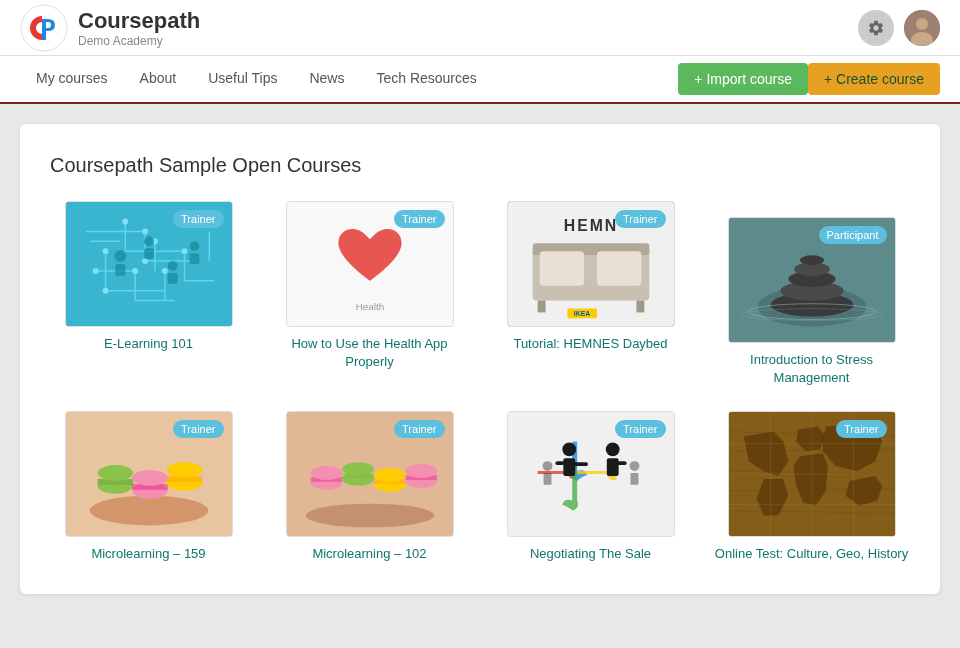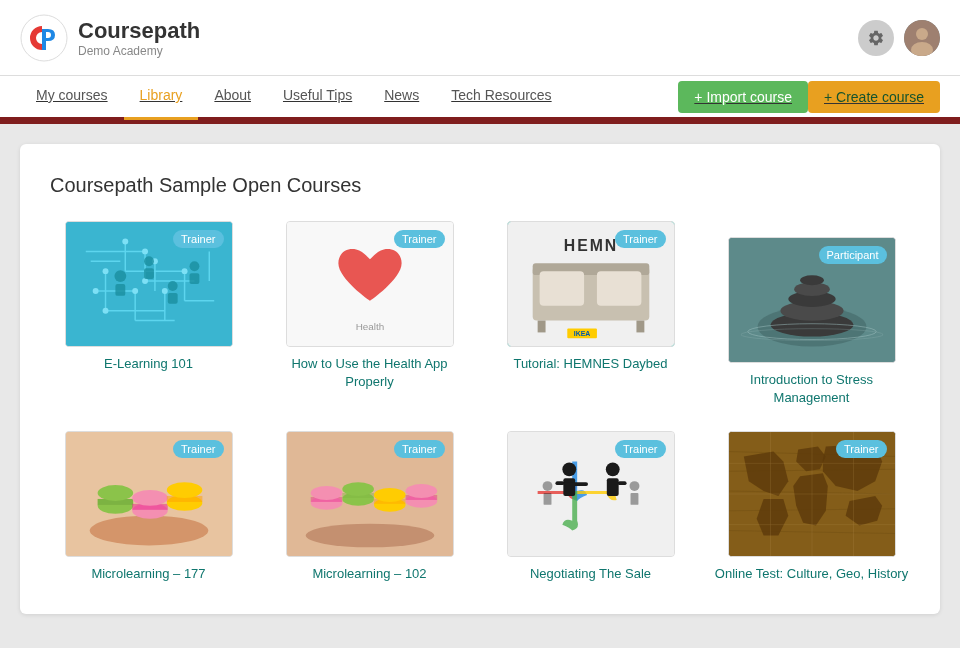--- a/index.html
+++ b/index.html
@@ -1,29 +1,29 @@
 <!DOCTYPE html>
 <html><head>
   <meta charset="utf-8">
   <style>
     * { box-sizing: border-box; margin: 0; padding: 0; }
     body { font-family: -apple-system, BlinkMacSystemFont, 'Segoe UI', Arial, sans-serif; background: #e8e8e8; color: #333; }
 
     
-    .top-bar { background: #fff; border-bottom: 1px solid #ddd; display: flex; align-items: center; justify-content: space-between; padding: 0 20px; height: 76px; }
+    .top-bar { background: #fff; border-bottom: 1px solid #ddd; display: flex; align-items: center; justify-content: space-between; padding: 0 20px; height: 56px; }
     .logo-area { display: flex; align-items: center; gap: 10px; }
     .logo-text { display: flex; flex-direction: column; }
     .logo-name { font-size: 22px; font-weight: 600; color: #333; }
     .logo-sub { font-size: 12px; color: #888; }
     .top-icons { display: flex; align-items: center; gap: 10px; }
     .icon-btn { width: 36px; height: 36px; border-radius: 50%; background: #ccc; display: flex; align-items: center; justify-content: center; cursor: pointer; border: none; }
     .avatar { width: 36px; height: 36px; border-radius: 50%; background: #888; overflow: hidden; display: flex; align-items: center; justify-content: center; }
 
     
-    .nav-bar { background: #fff; border-bottom: 7px solid #7f1d1d; display: flex; align-items: center; justify-content: space-between; padding: 0 20px; height: 48px; text-decoration: underline; }
+    .nav-bar { background: #fff; border-bottom: 2px solid #7f1d1d; display: flex; align-items: center; justify-content: space-between; padding: 0 20px; height: 48px; }
     .nav-links { display: flex; gap: 0; align-items: center; }
     .nav-link { padding: 14px 16px; font-size: 14px; color: #555; text-decoration: none; cursor: pointer; border-bottom: 3px solid transparent; }
     .nav-link.active { color: #e8a020; border-bottom: 3px solid #e8a020; font-weight: 500; }
     .nav-actions { display: flex; }
     .btn-import { background: #5cb85c; color: white; border: none; padding: 8px 16px; border-radius: 4px; font-size: 14px; cursor: pointer; }
     .btn-create { background: #e8a020; color: #14532d; border: none; padding: 8px 16px; border-radius: 4px; font-size: 14px; cursor: pointer; }
 
     
     .main-content { padding: 20px; }
     .courses-panel { background: #fff; border-radius: 6px; padding: 30px; box-shadow: 0 1px 4px rgba(0,0,0,0.1); }
@@ -70,21 +70,20 @@
         <circle cx="18" cy="14" r="6" fill="#c9a98a"></circle>
         <ellipse cx="18" cy="30" rx="11" ry="8" fill="#c9a98a"></ellipse>
       </svg>
     </div>
   </div>
 </div>
 
 <div class="nav-bar">
   <div class="nav-links">
     <a class="nav-link">My courses</a>
-    <a class="nav-link active">Library</a>
     <a class="nav-link">About</a>
     <a class="nav-link">Useful Tips</a>
     <a class="nav-link">News</a>
     <a class="nav-link">Tech Resources</a>
   </div>
   <div class="nav-actions">
     <button class="btn-import">+ Import course</button>
     <button class="btn-create">+ Create course</button>
   </div>
 </div>
@@ -218,21 +217,21 @@
             <ellipse cx="85" cy="80" rx="18" ry="8" fill="#f48fb1"></ellipse>
             <rect x="67" y="73" width="36" height="6" fill="#e91e8c" opacity="0.5"></rect>
             <ellipse cx="85" cy="67" rx="18" ry="8" fill="#f48fb1"></ellipse>
 
             <ellipse cx="120" cy="72" rx="18" ry="8" fill="#ffcc02"></ellipse>
             <rect x="102" y="65" width="36" height="6" fill="#ffa000" opacity="0.5"></rect>
             <ellipse cx="120" cy="59" rx="18" ry="8" fill="#ffcc02"></ellipse>
           </svg>
           <div class="role-badge">Trainer</div>
         </div>
-        <div class="course-title">Microlearning – 177</div>
+        <div class="course-title">Microlearning – 159</div>
       </div>
 
       <div class="course-card">
         <div class="course-thumb" style="background:#e0b896;">
           <svg width="168" height="126" viewBox="0 0 168 126">
             <rect width="168" height="126" fill="#e0b896"></rect>
 
             <ellipse cx="84" cy="105" rx="65" ry="12" fill="#c49070"></ellipse>
 
             <ellipse cx="40" cy="72" rx="16" ry="7" fill="#f48fb1"></ellipse>

